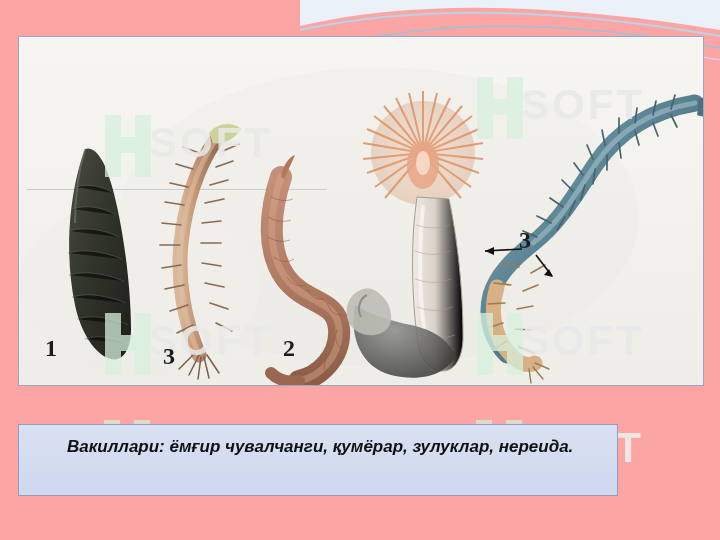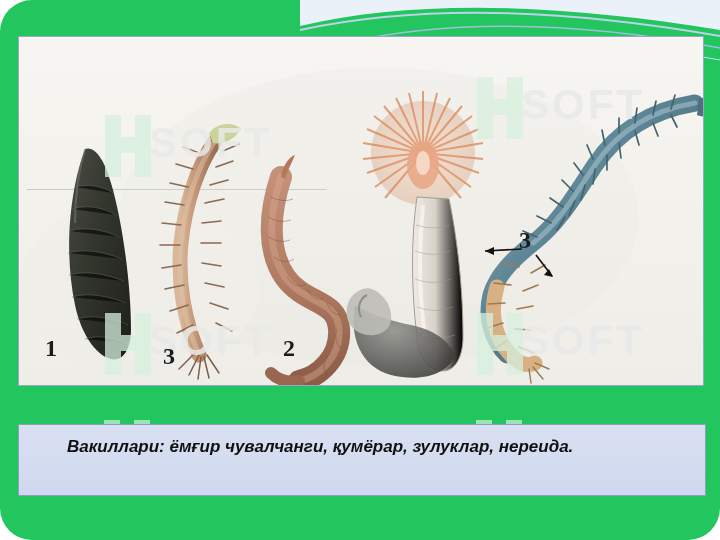--- a/index.html
+++ b/index.html
@@ -1,21 +1,21 @@
 <!DOCTYPE html>
 <html><head>
 <meta charset="utf-8">
 <style>
   html,body{margin:0;padding:0;}
   body{
     width:720px;height:540px;overflow:hidden;position:relative;
     background:#ffffff;
     font-family:"Liberation Sans", sans-serif;
   }
-  .slide{position:absolute;inset:0;background:#22c55e;border-radius:32px;}
+  .slide{position:absolute;inset:0;background:#fca5a5;}
 
   
   .swoosh{position:absolute;top:0;right:0;width:420px;height:72px;pointer-events:none;}
 
   
   .picture-frame{
     position:absolute;left:18px;top:36px;width:684px;height:348px;
     border:1px solid #9aa7c4;
     background:#f3f2ee;
     overflow:hidden;
@@ -26,21 +26,21 @@
   }
   
   .pencil-line{position:absolute;left:8px;top:152px;width:300px;height:1px;background:rgba(120,130,150,.35);}
 
   
   .num{position:absolute;font-weight:bold;font-size:24px;color:#1b1b1b;
        font-family:"Liberation Serif", serif;}
 
   
   .caption{
-    position:absolute;left:18px;top:424px;width:688px;height:72px;
+    position:absolute;left:18px;top:424px;width:600px;height:72px;
     border:1px solid #8f9dc0;
     background:linear-gradient(180deg,#d9e0f2 0%,#cfd8ee 100%);
     box-sizing:border-box;
     padding:10px 14px 8px 14px;
   }
   .caption p{
     margin:0;
     font-family:"Liberation Sans", sans-serif;
     font-weight:bold;font-style:italic;
     font-size:17px;line-height:24px;color:#111;

